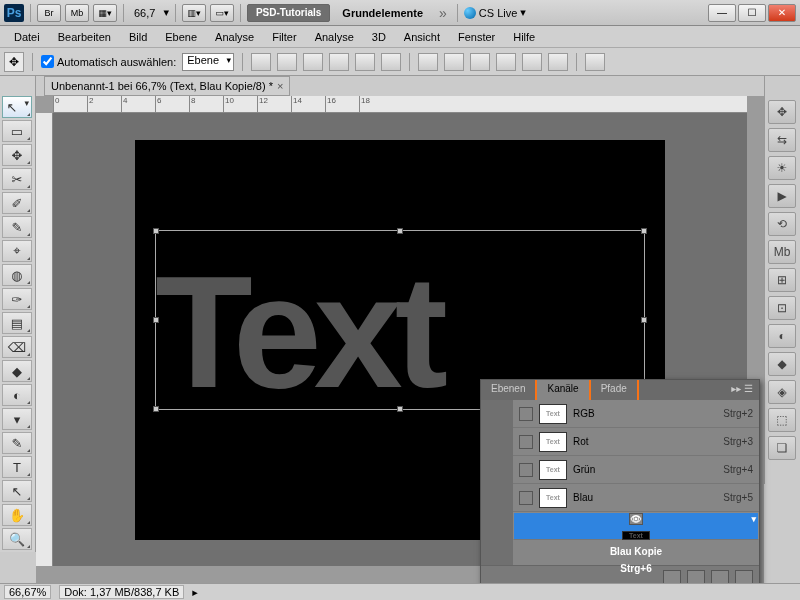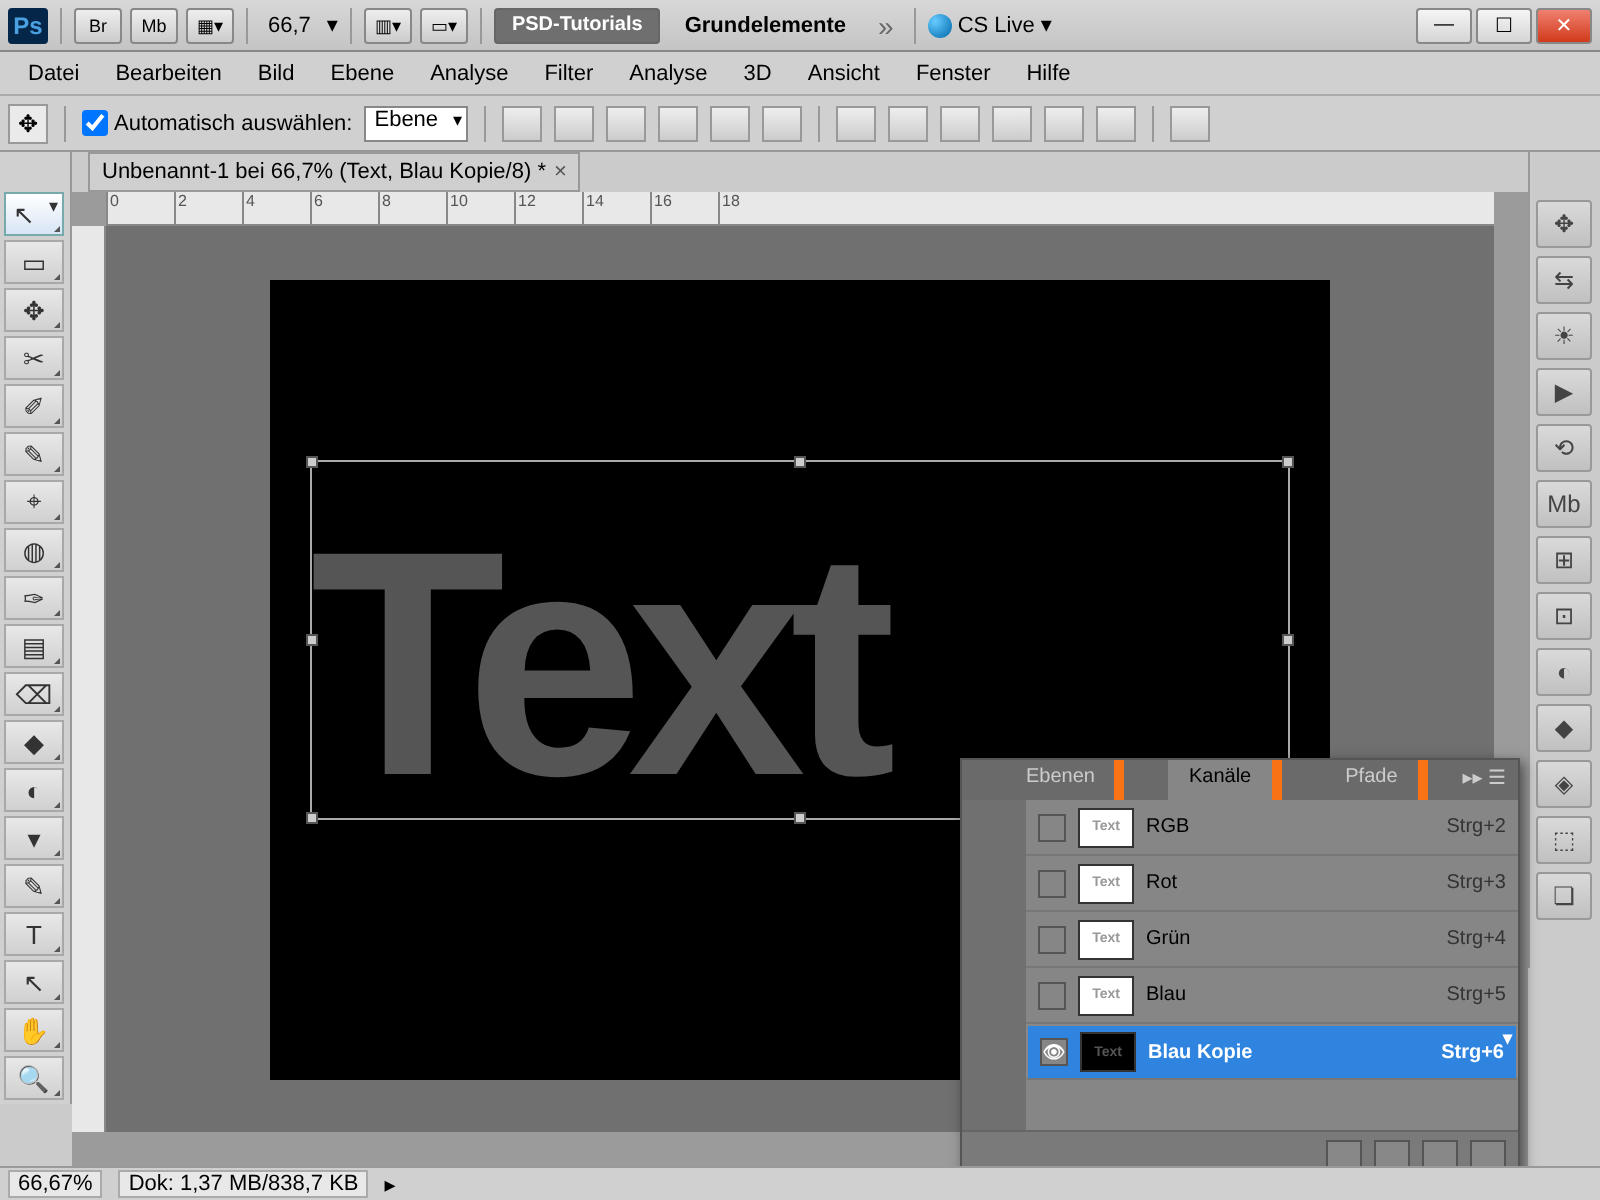--- a/index.html
+++ b/index.html
@@ -61,26 +61,26 @@
 .bbox { position: absolute; left: 20px; top: 90px; width: 490px; height: 180px; border: 1px solid #aaa; }
 .handle { width: 6px; height: 6px; background: #ccc; border: 1px solid #555; position: absolute; }
 .h-nw { top:-3px; left:-3px; } .h-n { top:-3px; left:50%; margin-left:-3px; } .h-ne { top:-3px; right:-3px; }
 .h-w { top:50%; left:-3px; margin-top:-3px; } .h-e { top:50%; right:-3px; margin-top:-3px; }
 .h-sw { bottom:-3px; left:-3px; } .h-s { bottom:-3px; left:50%; margin-left:-3px; } .h-se { bottom:-3px; right:-3px; }
 .cursor { position: absolute; left: 395px; top: 320px; font-size: 14px; color: #eee; }
 
 
 .panel { position: absolute; right: 40px; top: 303px; width: 280px; background: #707070; box-shadow: 2px 2px 6px rgba(0,0,0,.5); border: 1px solid #555; }
 .panel-tabs { display: flex; height: 20px; background: #6a6a6a; }
-.ptab { padding: 3px 10px; font-size: 10px; color: #ccc; border-right: 5px solid #f97316; margin-left: 22px; }
+.ptab { padding: 3px 10px; font-size: 10px; color: #ccc; border-right: 2px solid #f97316; }
 .ptab.active { background: #868686; color: #000; }
 .panel-menu { margin-left: auto; padding: 3px 6px; color: #ccc; font-size: 10px; }
 .chan-list { background: #868686; min-height: 165px; margin-left: 32px; }
 .chan-row { display: flex; align-items: center; height: 28px; border-bottom: 1px solid #777; padding: 0 6px; gap: 6px; }
-.chan-row.sel { background: #2f84e0; color: #fff; font-weight: bold; }
+.chan-row.sel { background: #2f84e0; color: #fff; font-weight: bold; flex-direction: column; }
 .eye { width: 14px; height: 14px; border: 1px solid #555; background: #868686; display:flex; align-items:center; justify-content:center; font-size:9px; }
 .eye.on::after { content:"👁"; font-size: 9px; }
 .thumb { width: 28px; height: 20px; background: #fff; border: 1px solid #333; display:flex; align-items:center; justify-content:center; font-size:7px; font-weight:bold; color:#999; }
 .thumb.dark { background:#000; color:#555; }
 .chan-name { flex: 1; font-size: 10px; }
 .chan-key { font-size: 10px; color: #333; }
 .chan-row.sel .chan-key { color: #fff; }
 .panel-footer { height: 22px; background: #7a7a7a; border-top: 1px solid #666; display: flex; justify-content: flex-end; align-items: center; gap: 6px; padding: 0 6px; }
 .pf-ico { width: 18px; height: 14px; border: 1px solid #555; background: #888; }
 

